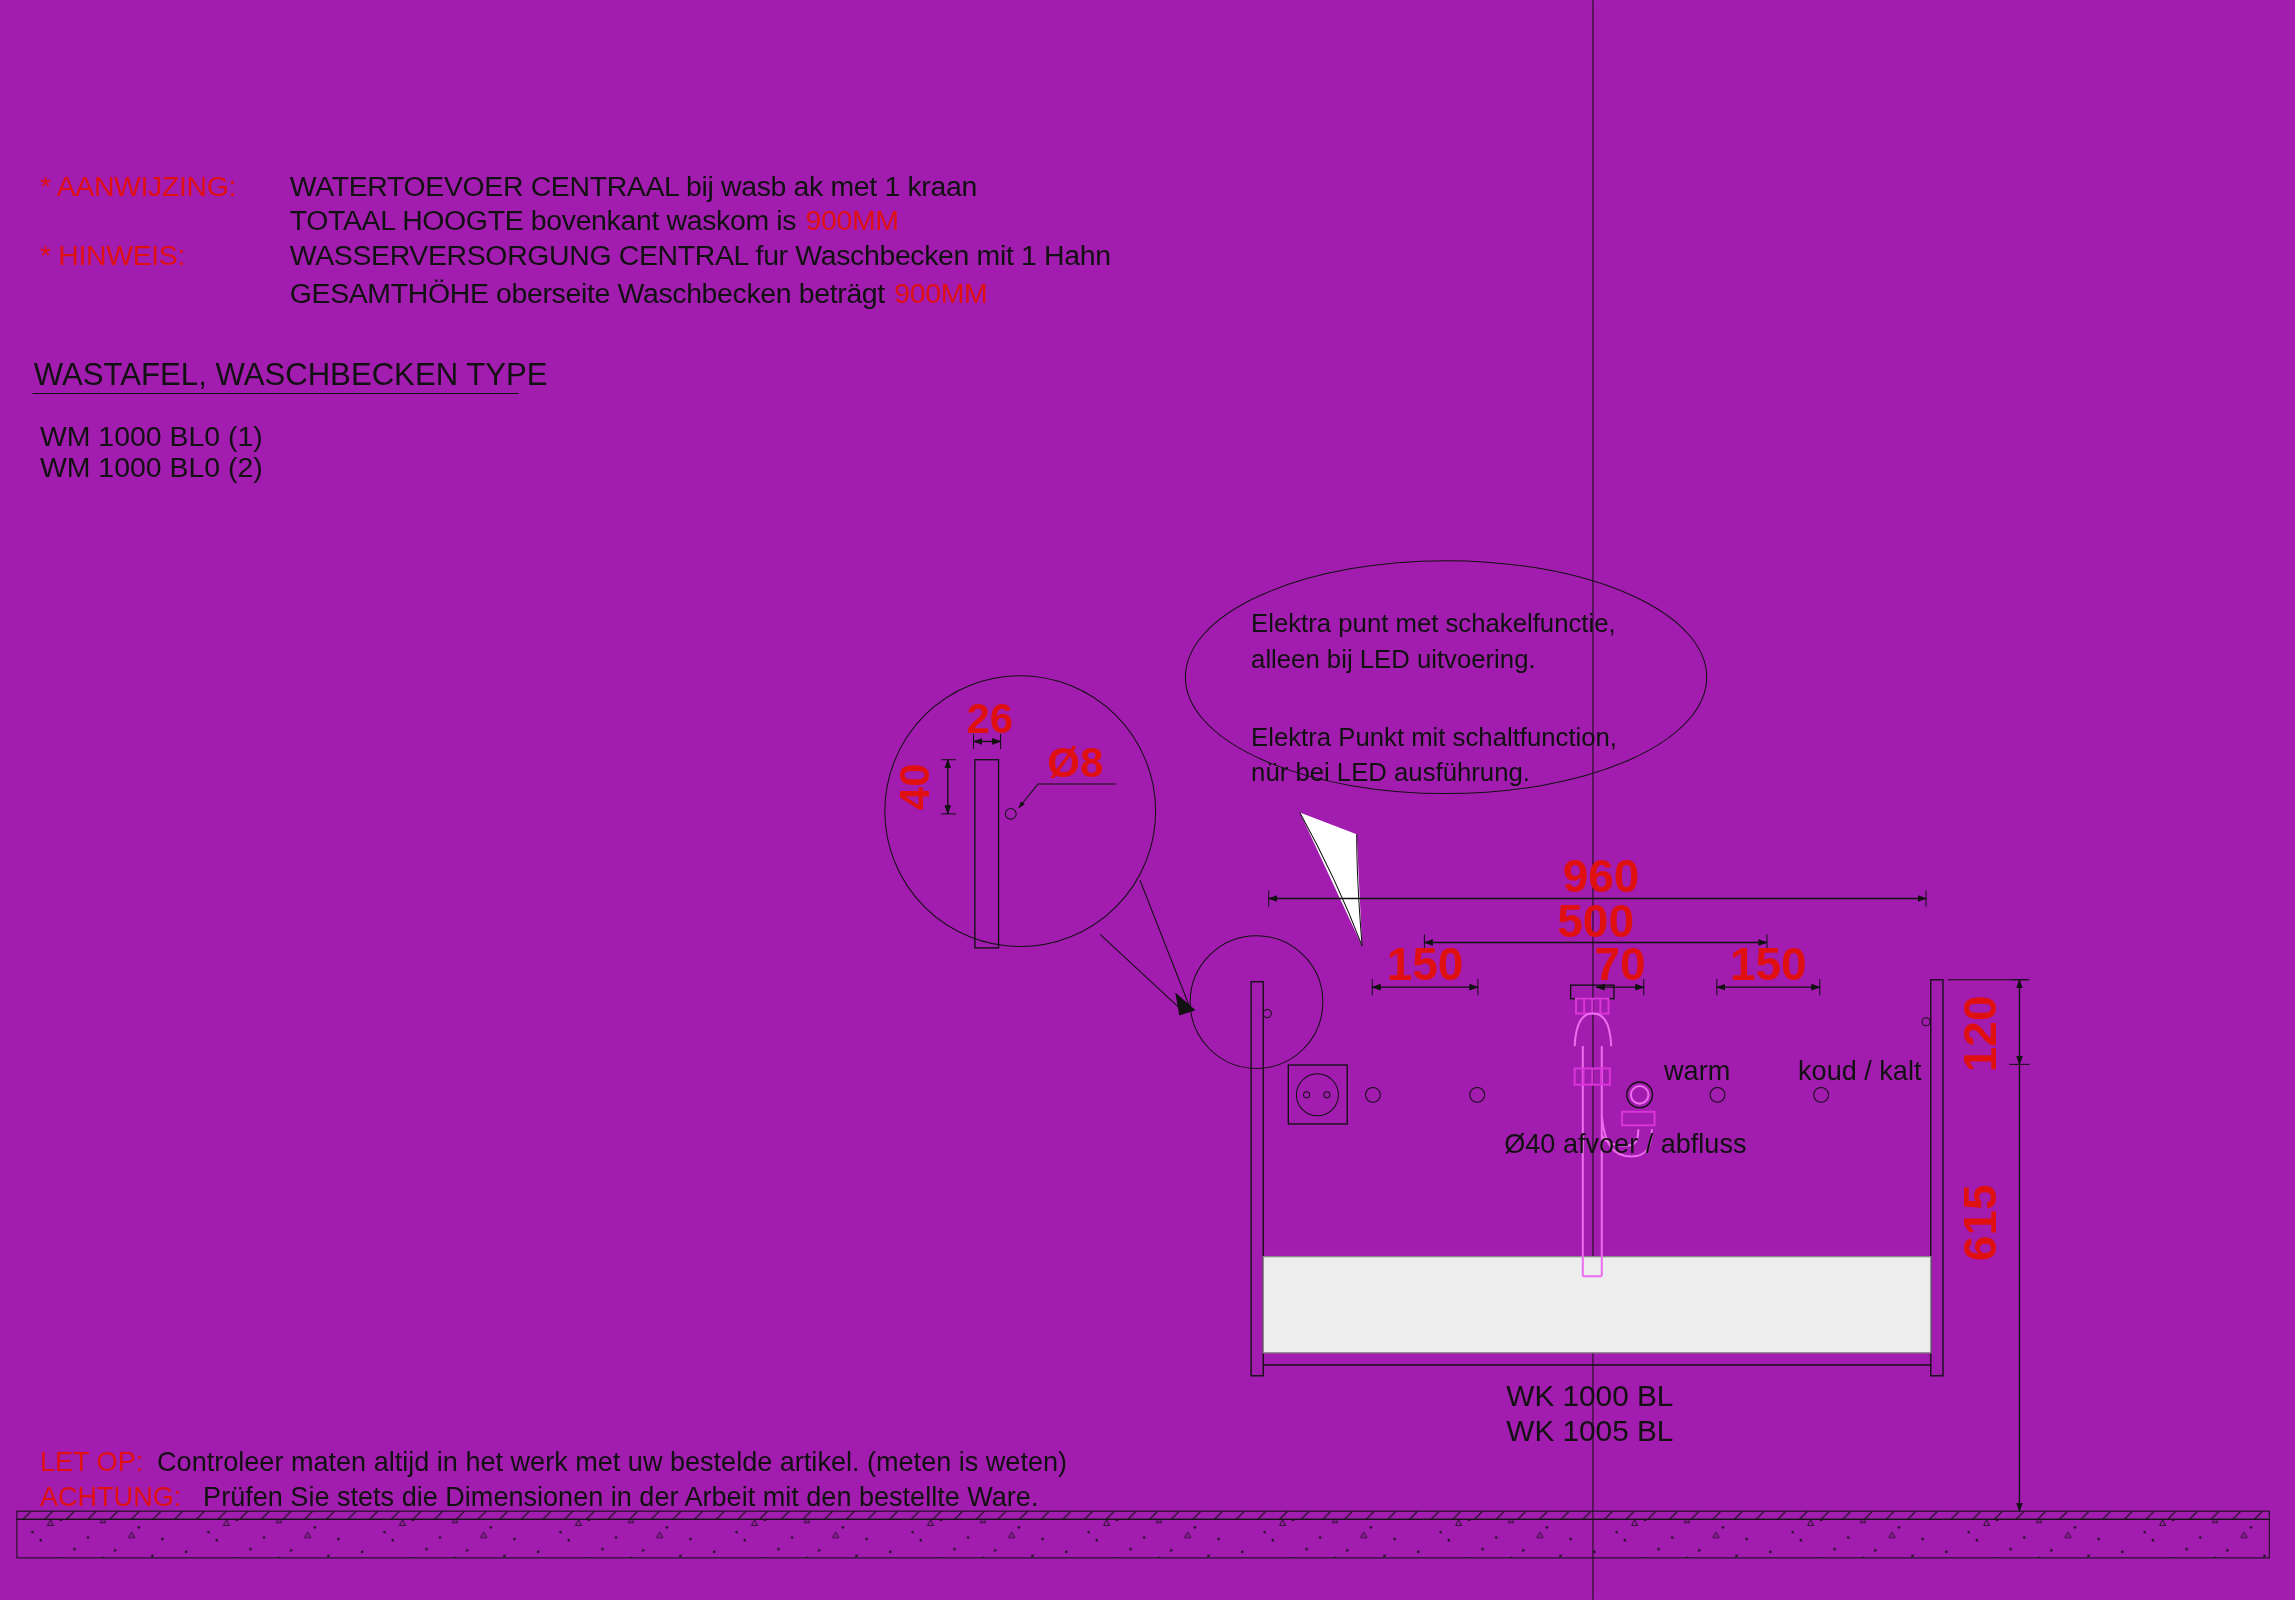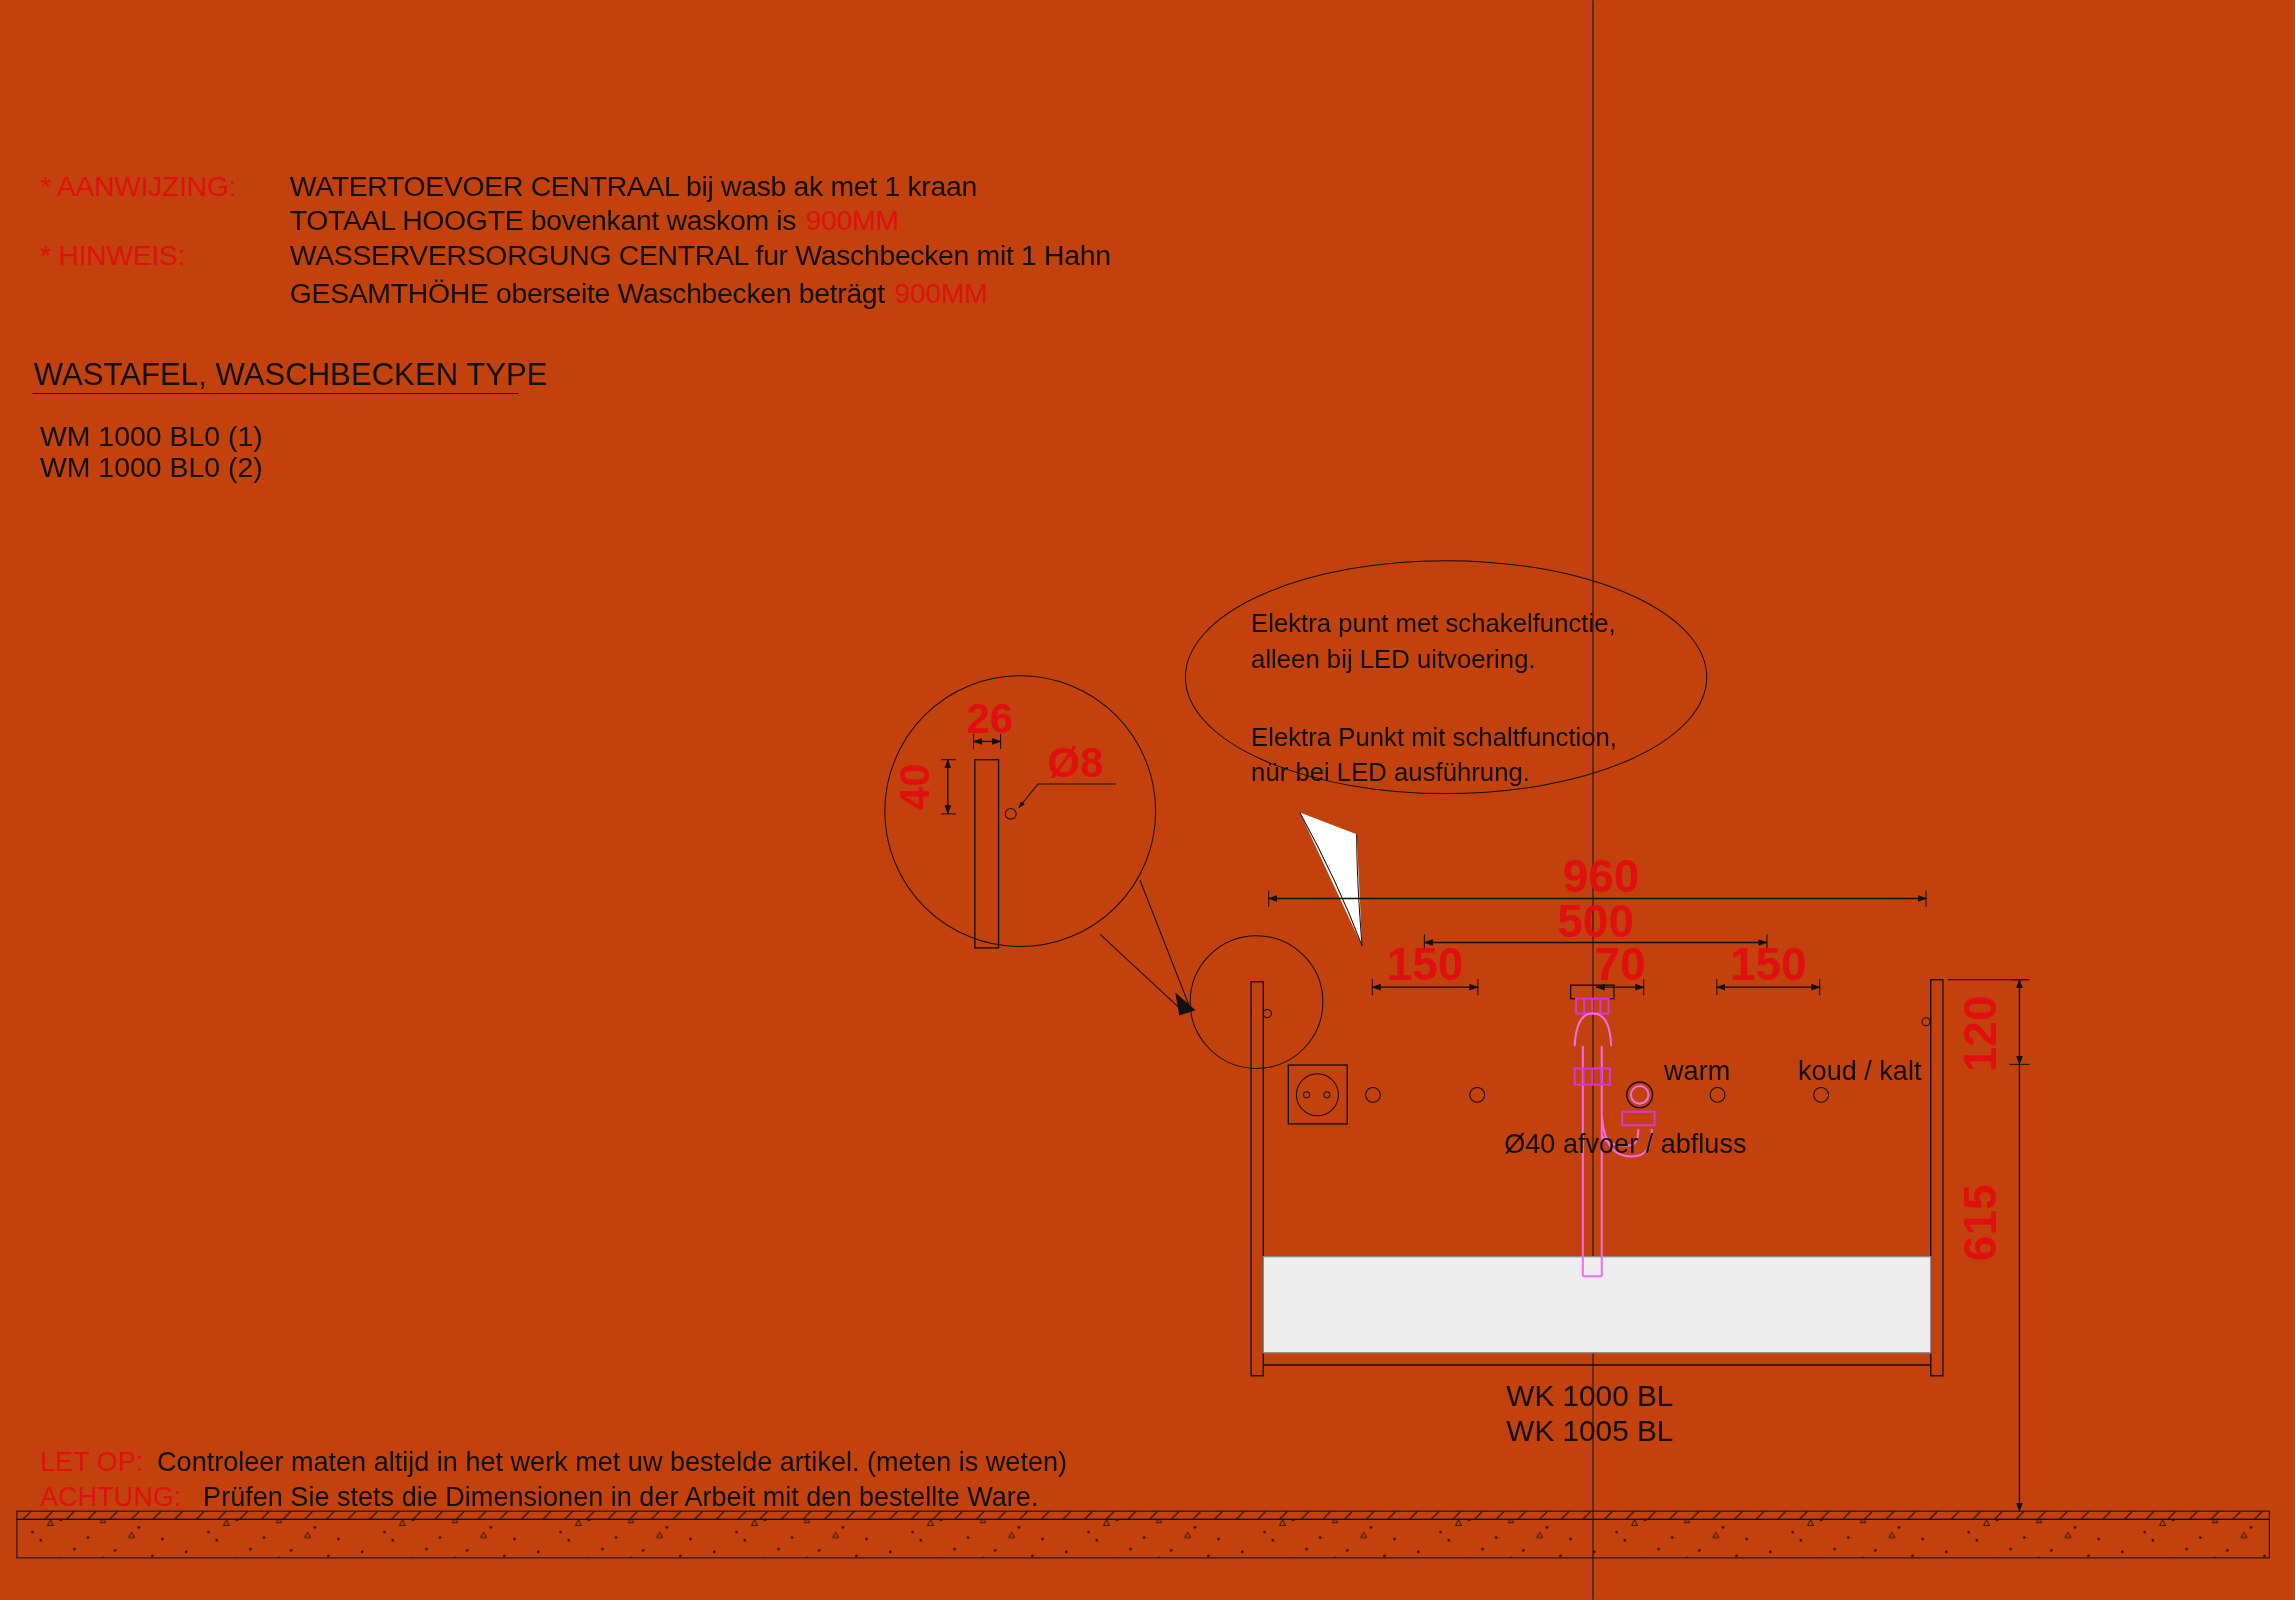--- a/index.html
+++ b/index.html
@@ -1,16 +1,16 @@
 <!DOCTYPE html>
 <html style="font-size:10.8px"><head>
 <meta charset="utf-8">
 <style>
   html,body{margin:0;padding:0;background:#ffffff;}
-  #canvas{position:relative;width:2295px;height:1600px;background:#c2410c;overflow:hidden;}
+  #canvas{position:relative;width:2295px;height:1600px;background:#a21caf;overflow:hidden;}
   svg{position:absolute;left:0;top:0;}
   text{font-family:"Liberation Sans", sans-serif;fill:#111;}
   .note{font-size:42px;letter-spacing:-0.5px;}
   .heading{font-size:46px;letter-spacing:0px;}
   .item{font-size:42px;}
   .bubbletxt{font-size:38px;}
   .lbl{font-size:40px;}
   .code{font-size:44px;}
   .foot{font-size:40px;}
   .dim{font-size:68px;font-weight:bold;}

